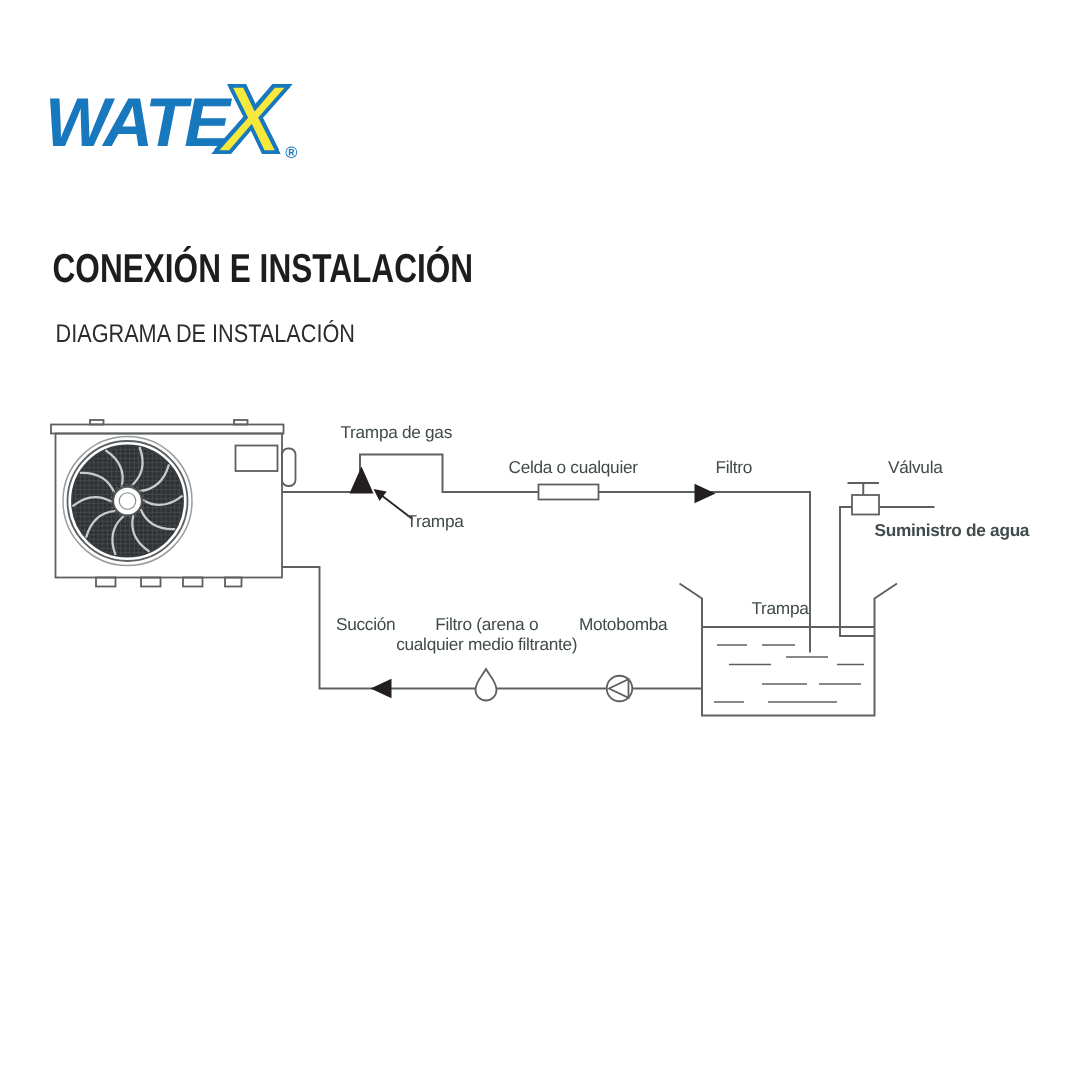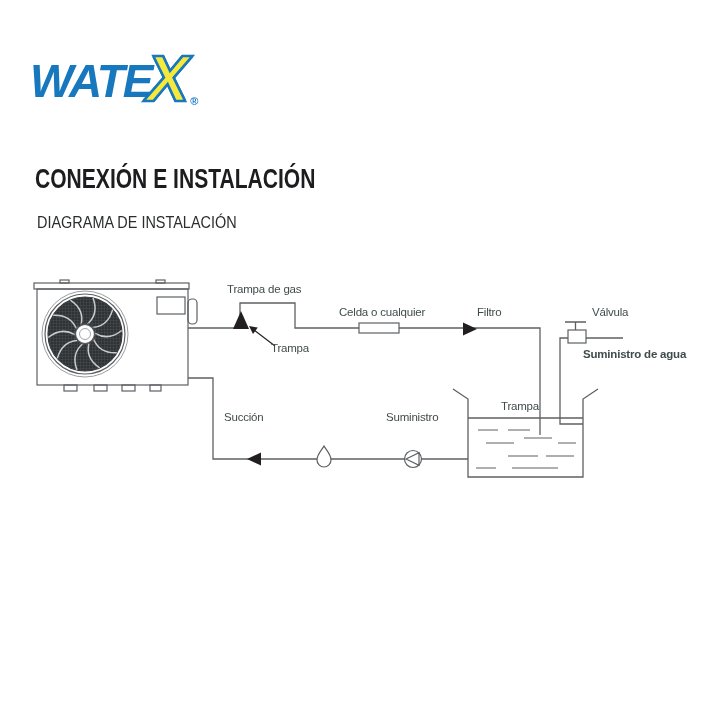--- a/index.html
+++ b/index.html
@@ -137,16 +137,20 @@
     </svg>
 
     <div class="dlabel" style="left:227px;top:283px;">Trampa de gas</div>
     <div class="dlabel" style="left:271px;top:342px;">Trampa</div>
     <div class="dlabel" style="left:339px;top:306px;">Celda o cualquier</div>
     <div class="dlabel" style="left:477px;top:306px;">Filtro</div>
     <div class="dlabel" style="left:592px;top:306px;">Válvula</div>
     <div class="dlabel" style="left:583px;top:348px;font-weight:bold;">Suministro de agua</div>
     <div class="dlabel" style="left:501px;top:400px;">Trampa</div>
     <div class="dlabel" style="left:224px;top:411px;">Succión</div>
-    <div class="dlabel" style="left:386px;top:411px;">Suministro</div>
+    <div class="dlabel center" style="left:252px;top:411px;width:145px;">
+      <div>Filtro (arena o</div>
+      <div>cualquier medio filtrante)</div>
+    </div>
+    <div class="dlabel" style="left:386px;top:411px;">Motobomba</div>
   </div>
 
 </div>
 
 </body></html>

